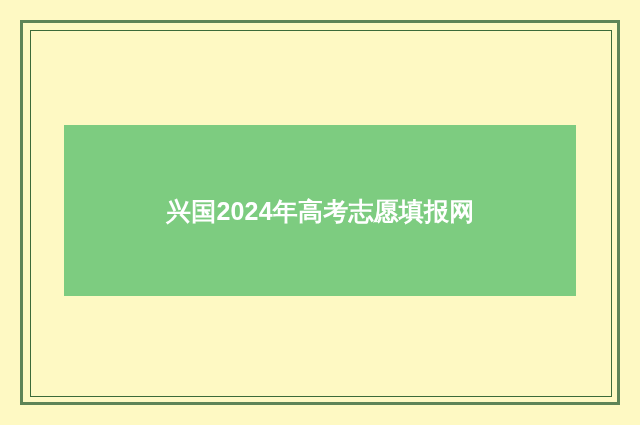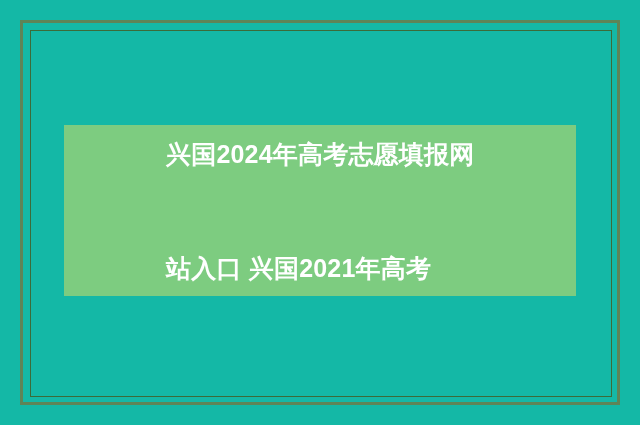--- a/index.html
+++ b/index.html
@@ -12,21 +12,21 @@
     height: 425px;
     overflow: hidden;
     font-family: "Liberation Sans", "DejaVu Sans", sans-serif;
   }
 
   
   .poster {
     position: relative;
     width: 640px;
     height: 425px;
-    background: #14b8a6;
+    background: #fef9c3;
     box-sizing: border-box;
   }
 
   
   .frame-outer {
     position: absolute;
     left: 20px;
     top: 20px;
     width: 600px;
     height: 385px;
@@ -88,17 +88,16 @@
 
 <div class="poster">
 
   <div class="frame-outer"></div>
 
   <div class="frame-inner"></div>
 
   <div class="content-panel">
     <div class="headline">
       <span class="headline-line">兴国2024年高考志愿填报网</span>
-      <span class="headline-line">站入口 兴国2021年高考</span>
     </div>
   </div>
 
 </div>
 
 </body></html>

